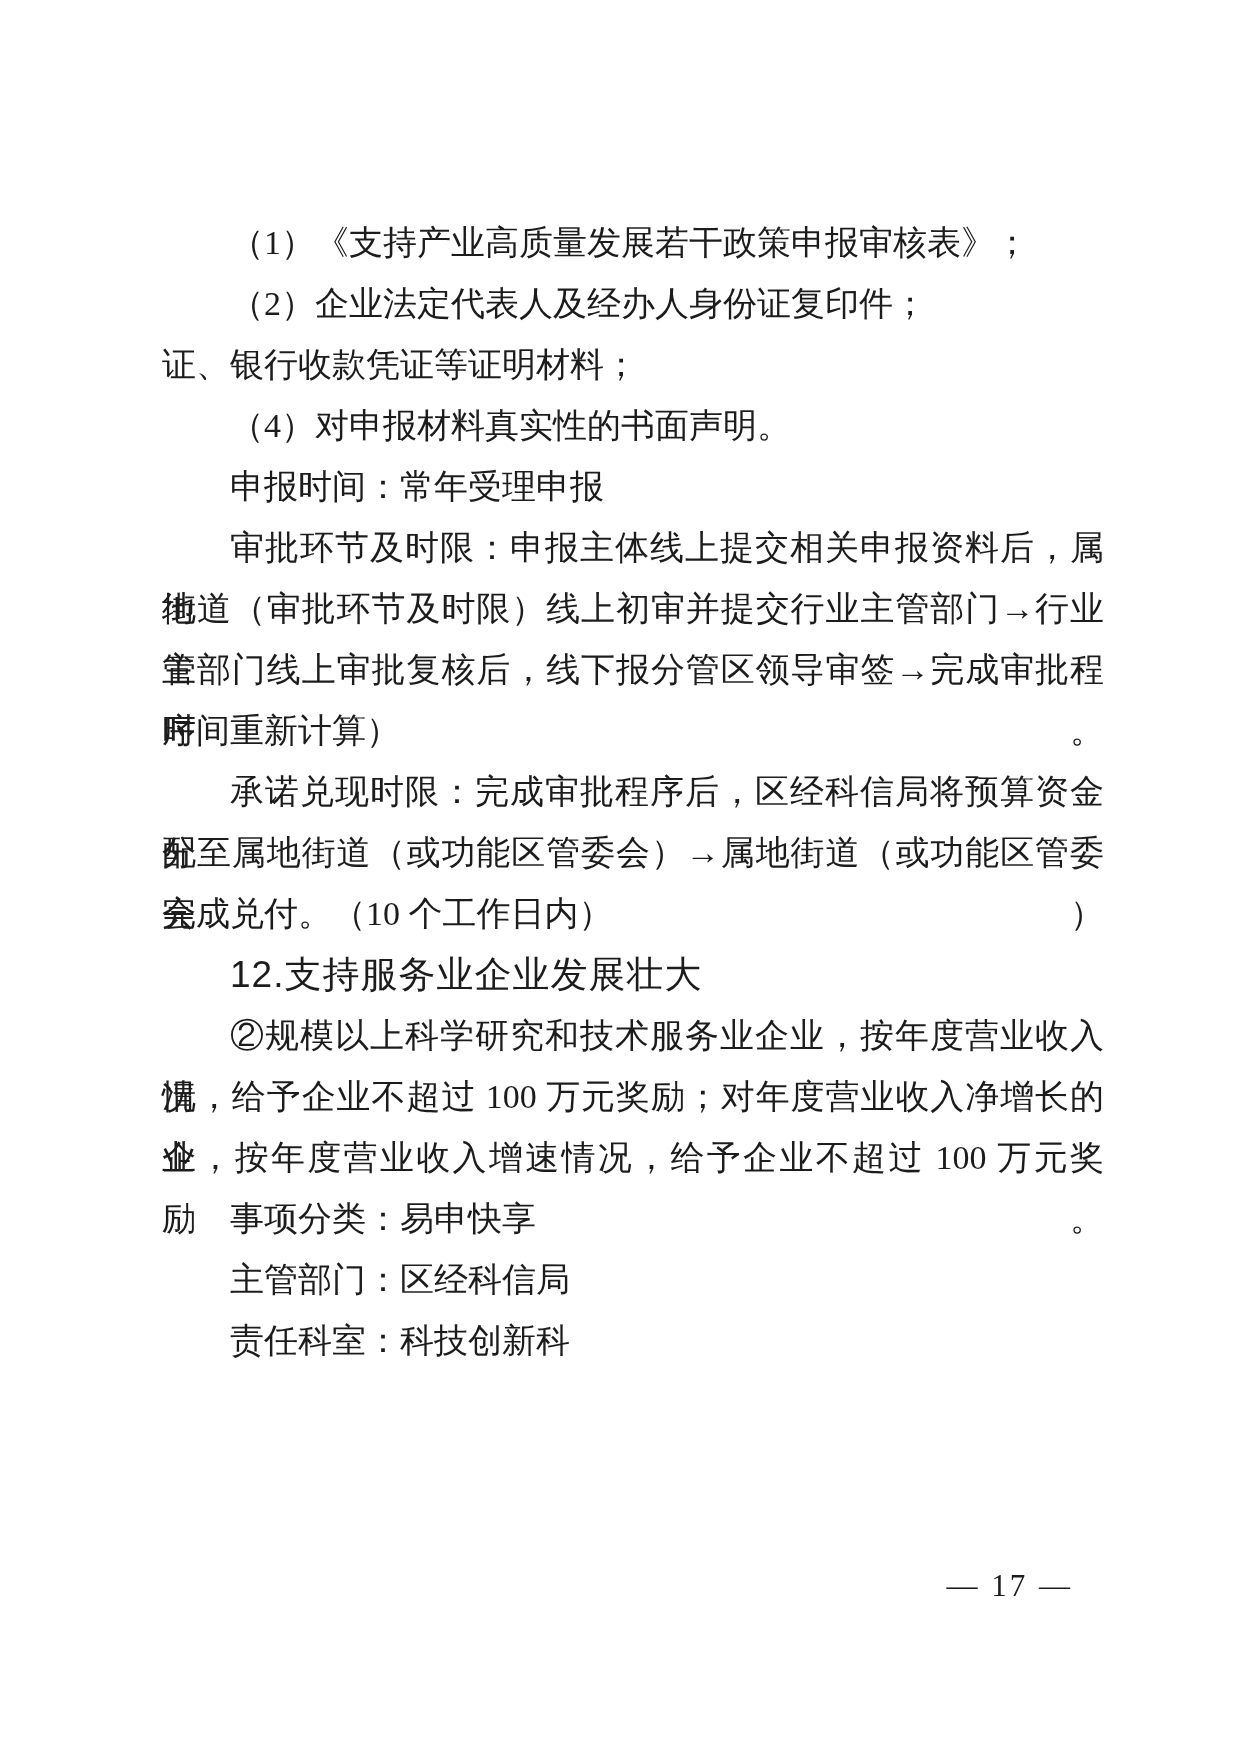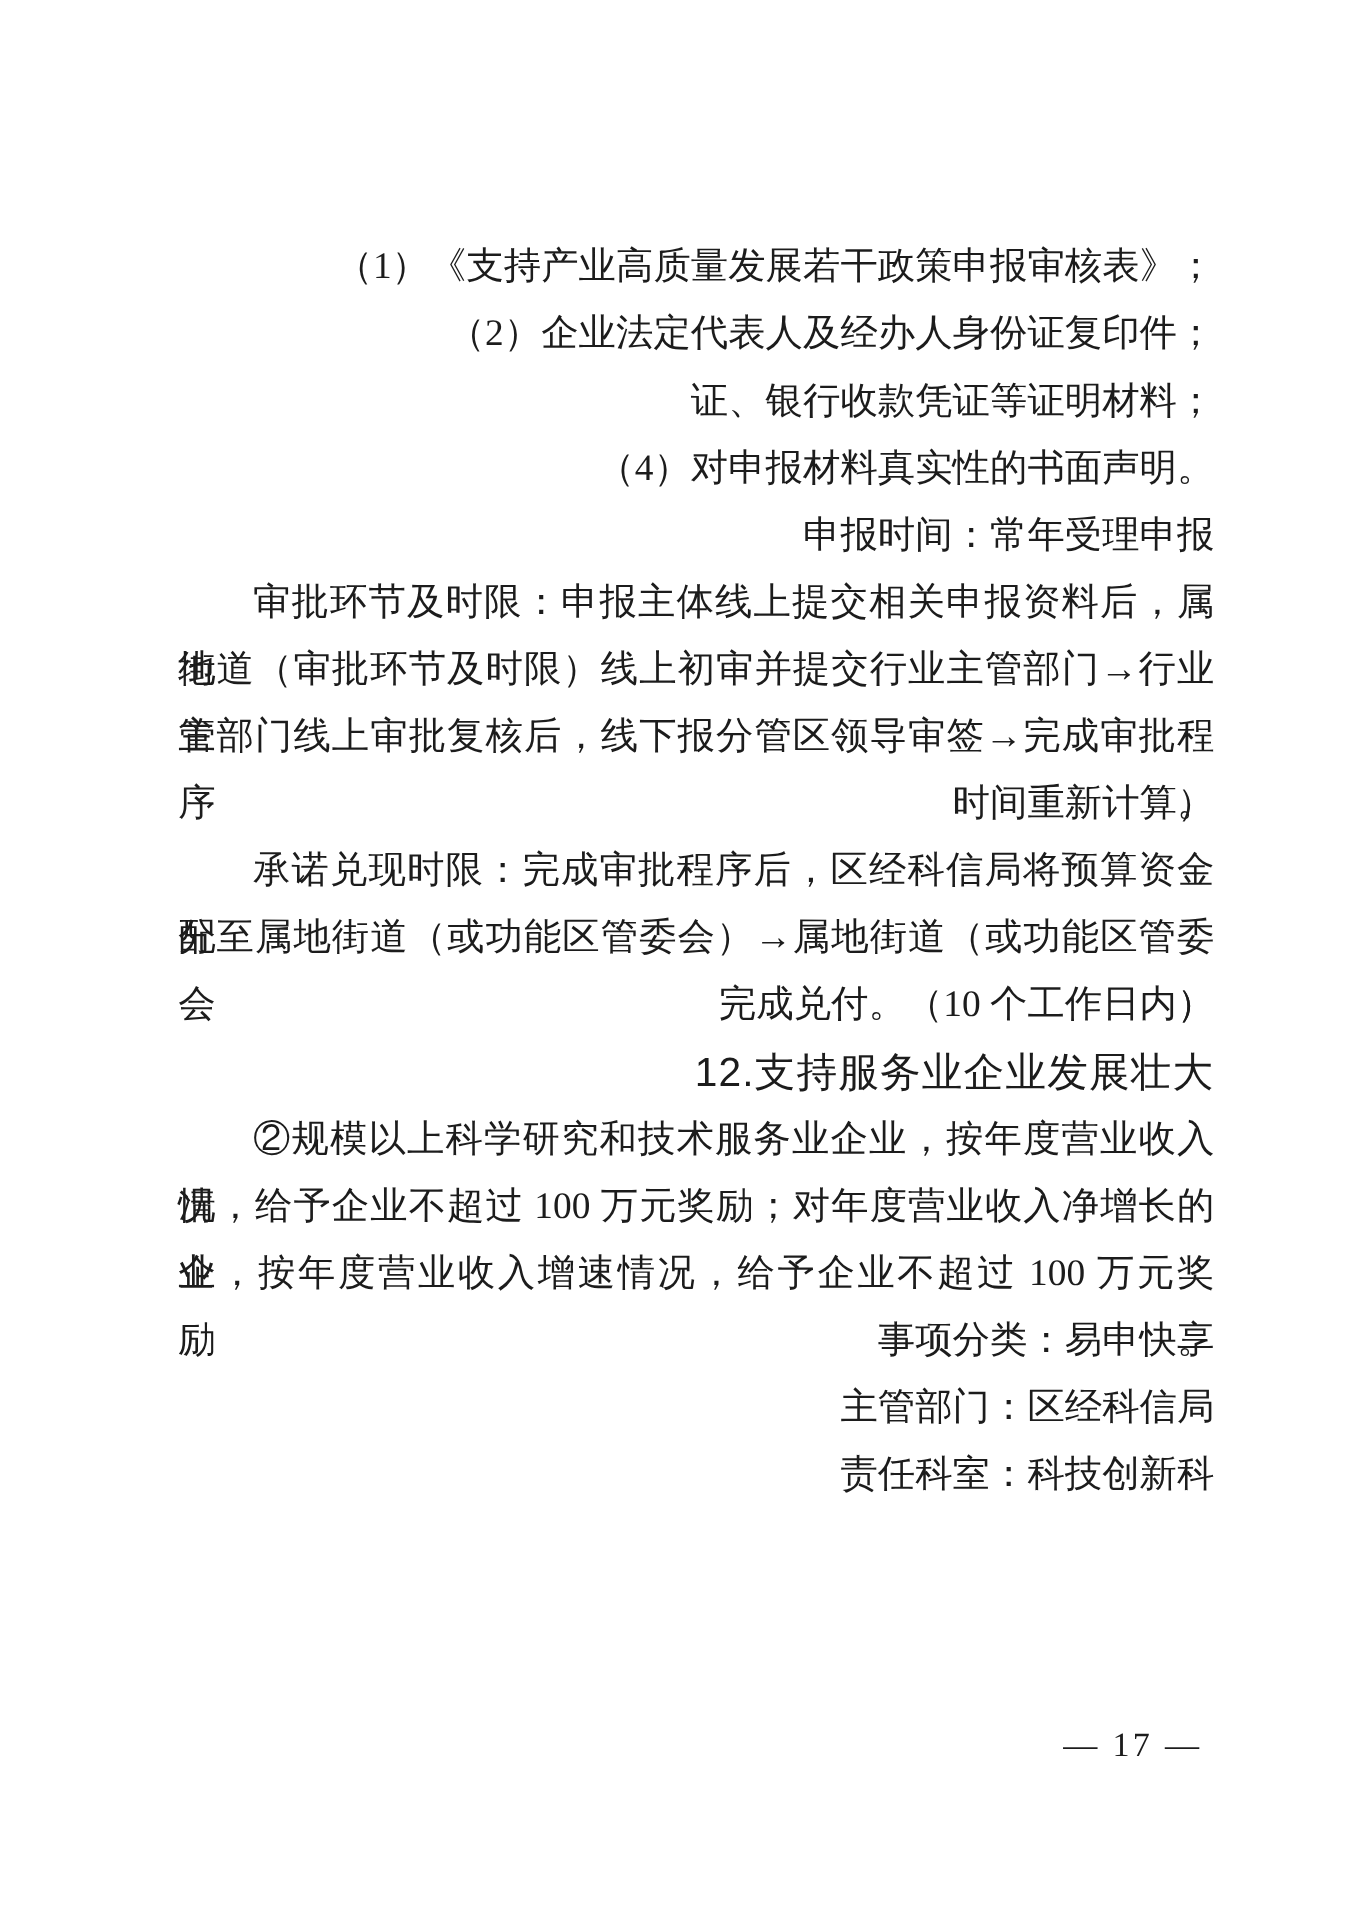--- a/index.html
+++ b/index.html
@@ -21,41 +21,40 @@
     left: 162px;
     top: 212px;
     width: 942px;
   }
   .ln {
     font-size: 34px;
     line-height: 61px;
     height: 61px;
     white-space: nowrap;
     overflow: visible;
-    text-align: right;
   }
   .ln.just {
     white-space: normal;
     text-align: justify;
     text-align-last: justify;
     text-justify: inter-ideograph;
   }
   .ind {
     text-indent: 68px;
   }
   .heading {
     font-family: "Liberation Sans", "DejaVu Sans", sans-serif;
     font-weight: normal;
     font-size: 37px;
     letter-spacing: 1px;
   }
   .pageno {
     position: absolute;
     top: 1566px;
-    right: 148px;
+    right: 168px;
     font-size: 31px;
     line-height: 40px;
     letter-spacing: 3px;
     color: #1c1c1c;
   }
 </style>
 </head>
 <body>
 
 <div class="page">

